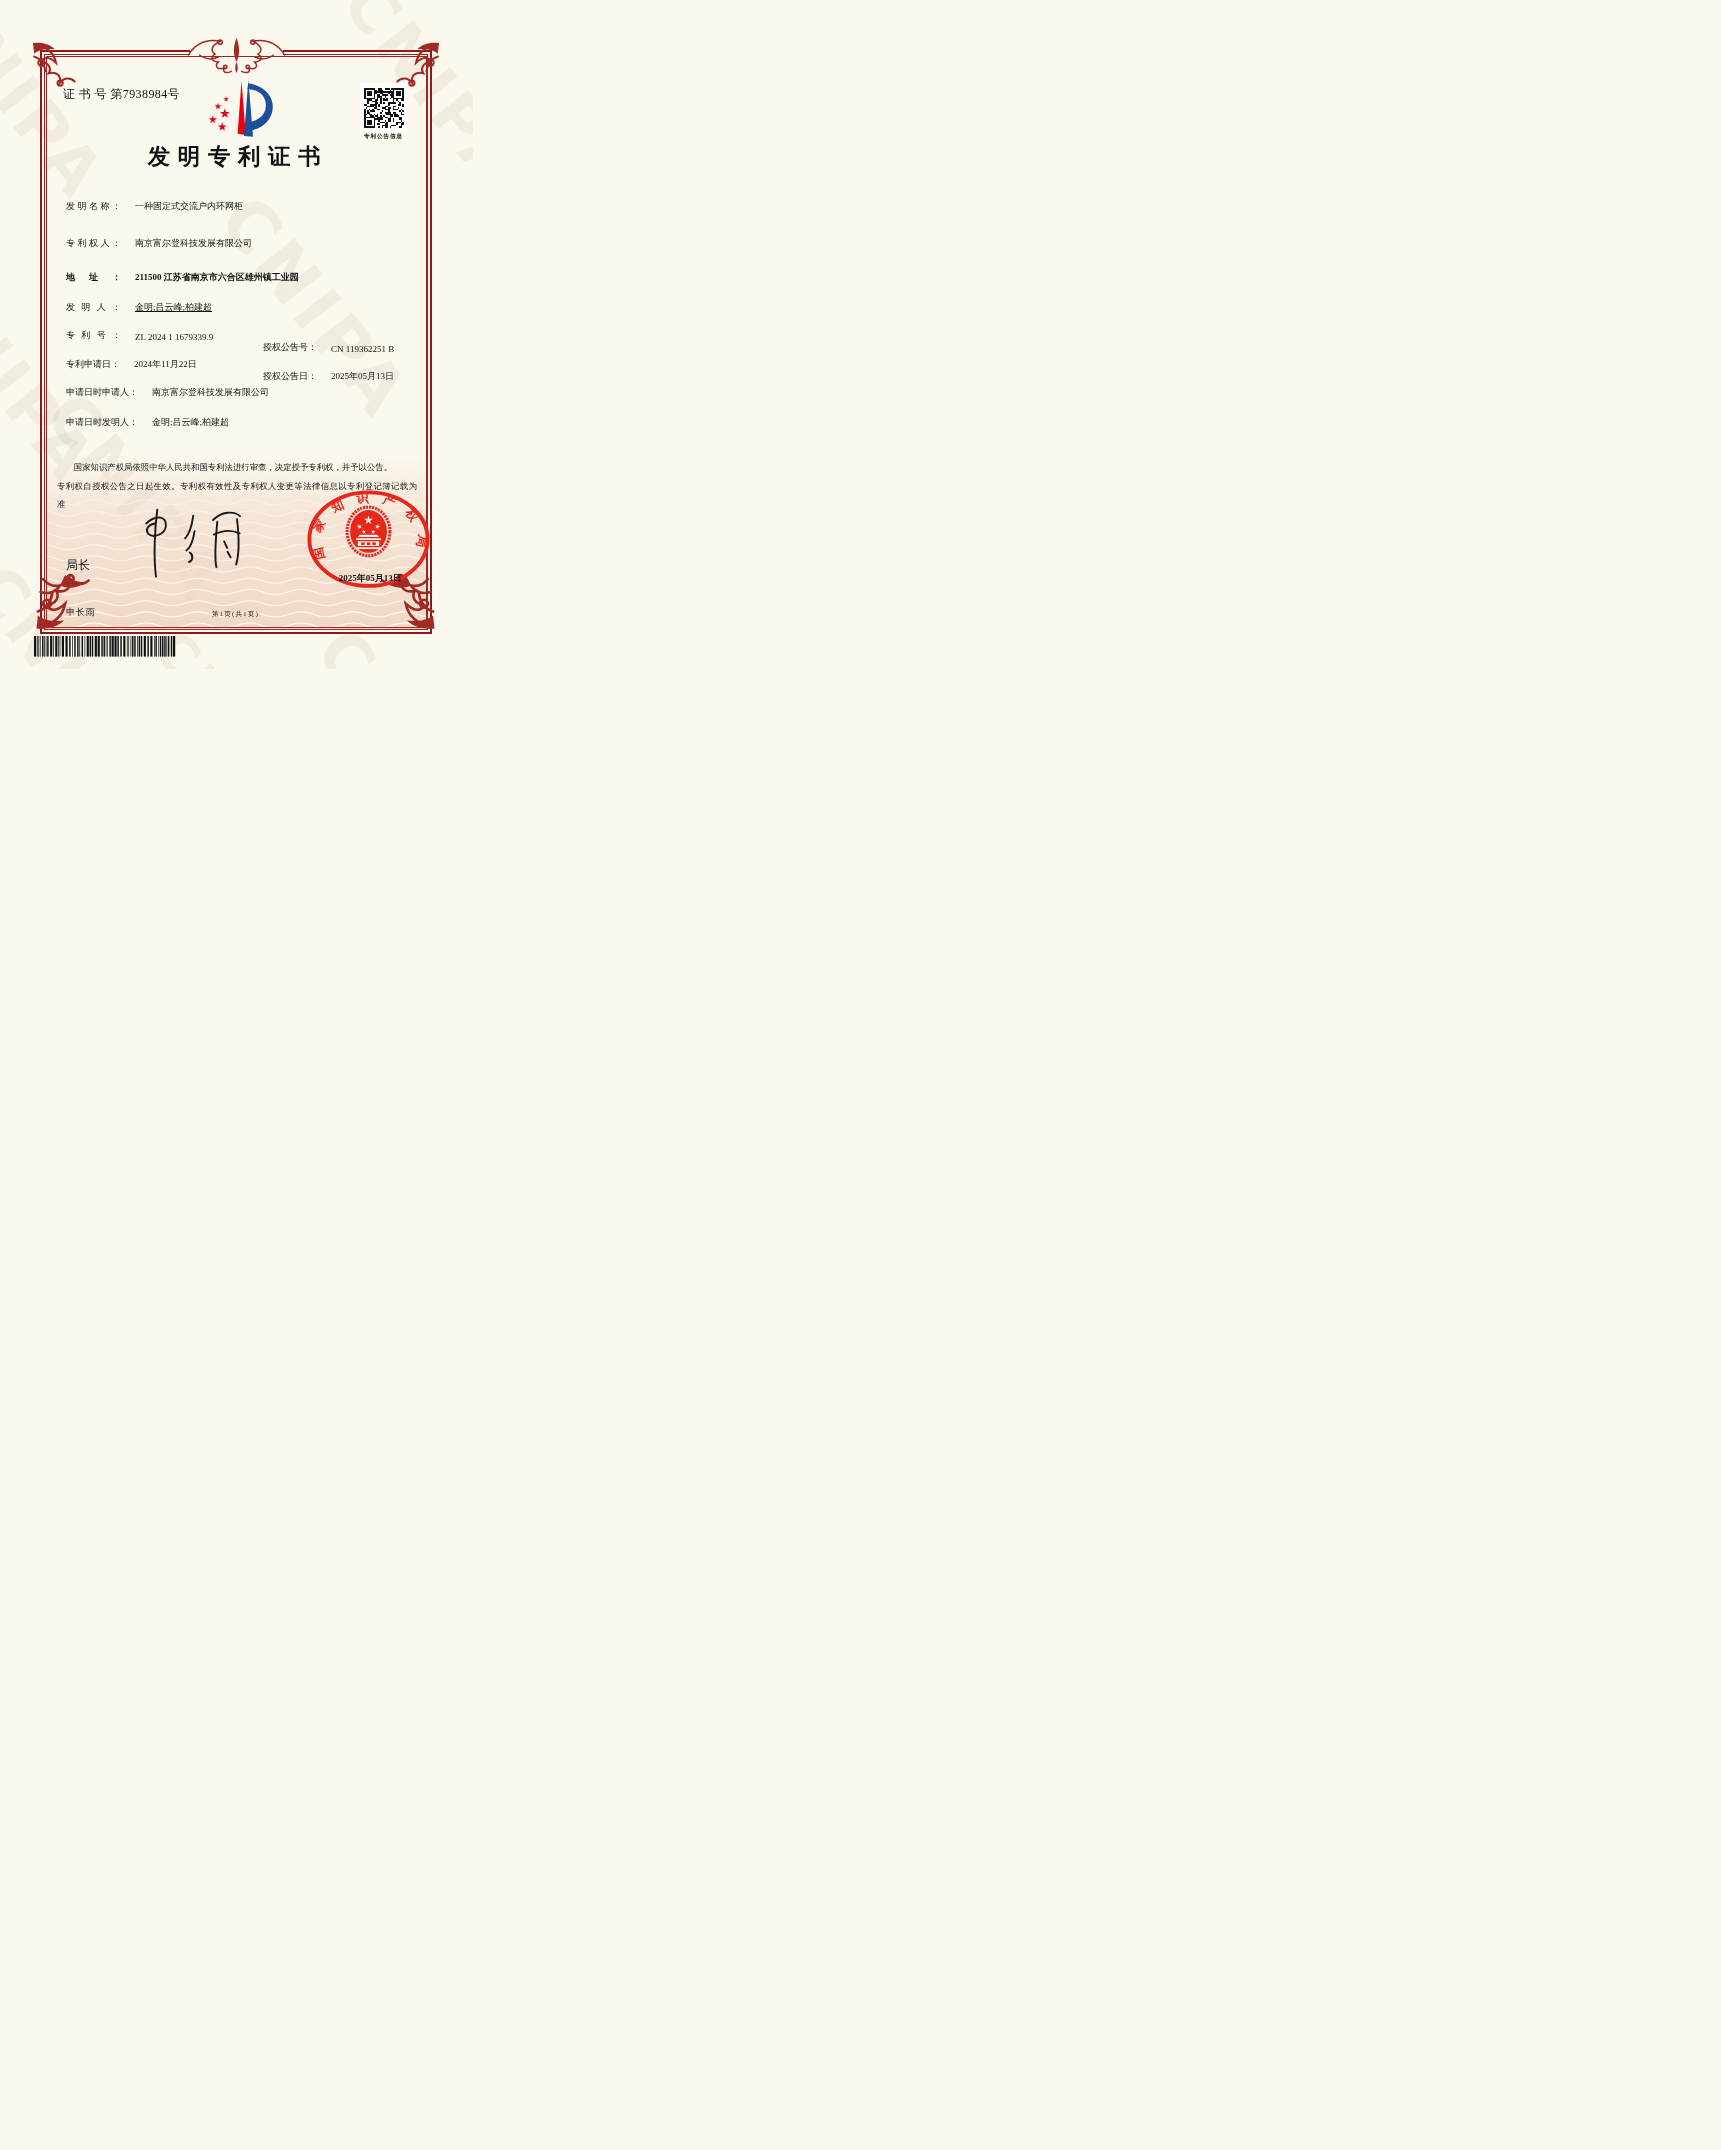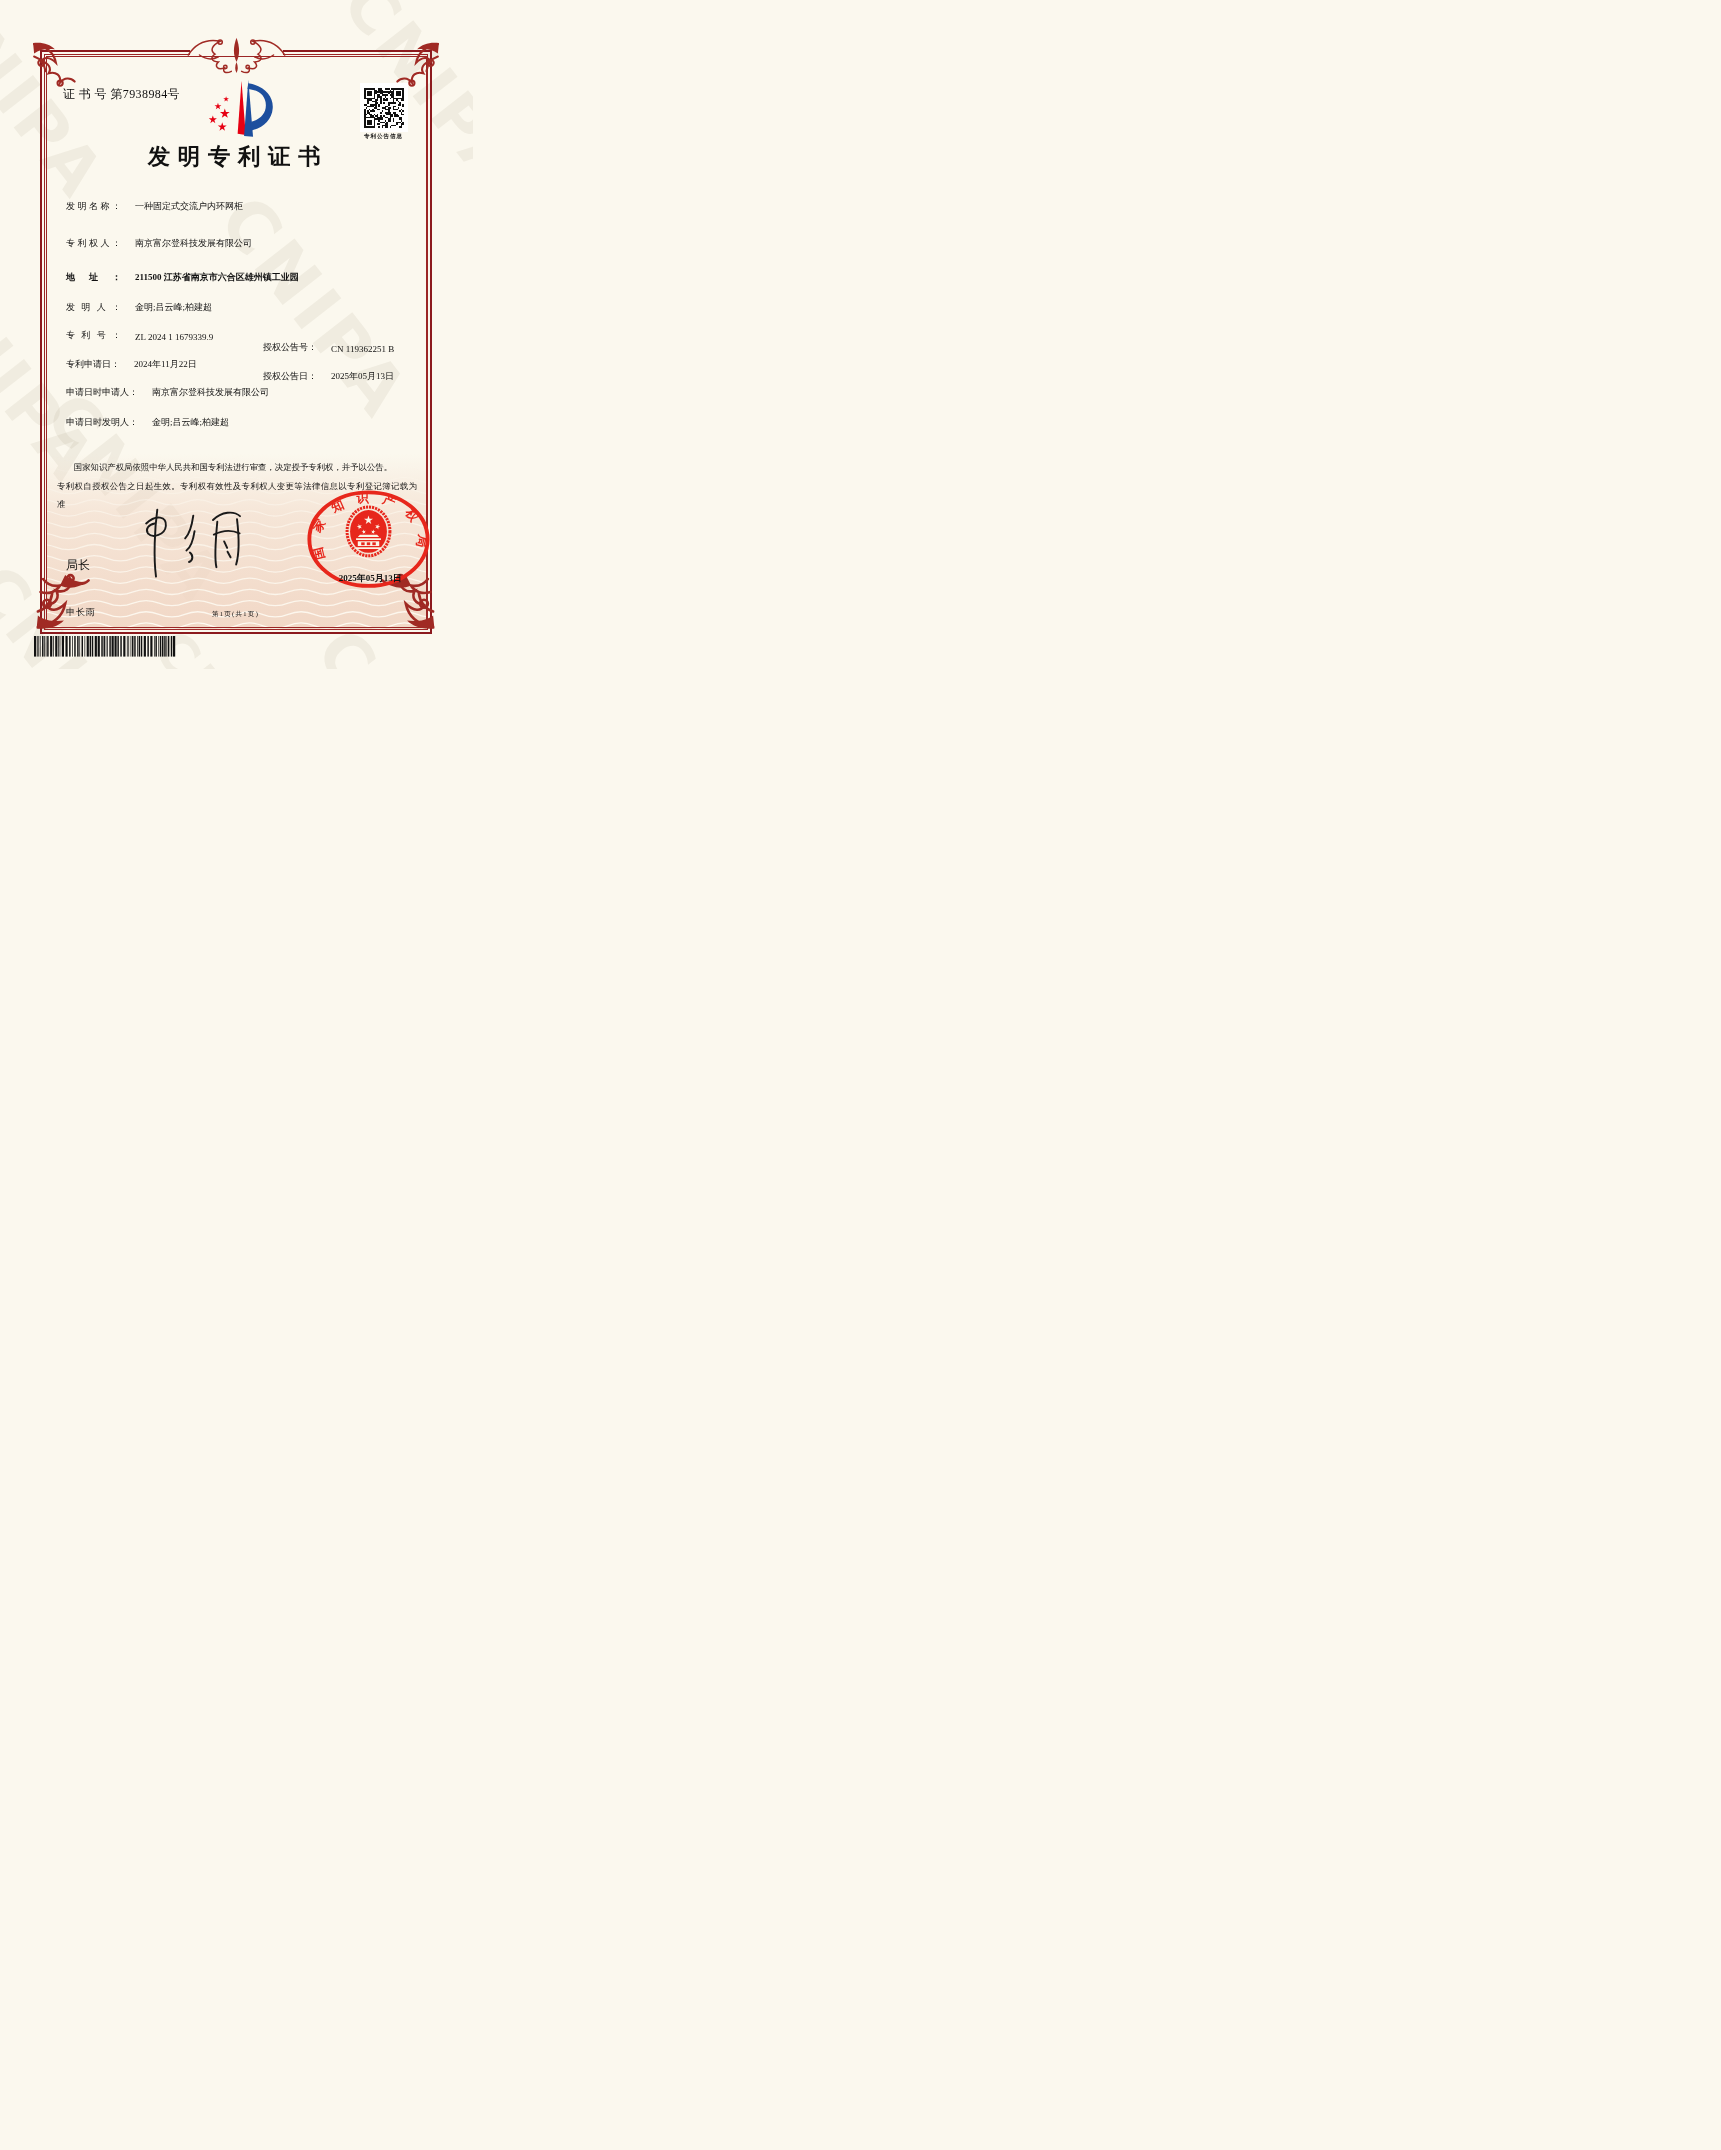--- a/index.html
+++ b/index.html
@@ -525,21 +525,21 @@
 
   <div class="row" style="top:200px;">
     <span class="jlabel">发明名称：</span><span class="val">一种固定式交流户内环网柜</span>
   </div>
   <div class="row" style="top:237px;">
     <span class="jlabel">专利权人：</span><span class="val">南京富尔登科技发展有限公司</span>
   </div>
   <div class="row" style="top:271px;font-weight:bold;">
     <span class="jlabel">地址：</span><span class="val">211500 江苏省南京市六合区雄州镇工业园</span>
   </div>
-  <div class="row" style="top:301px;">
+  <div class="row" style="top:301px;text-decoration:underline;">
     <span class="jlabel">发明人：</span><span class="val">金明;吕云峰;柏建超</span>
   </div>
 
   <div class="row" style="top:329px;width:361px;">
     <span class="jlabel">专利号：</span><span class="val">ZL 2024 1 1679339.9</span>
     <span class="rcol">
       <span class="wlabel">授权公告号：</span><span class="val">CN 119362251 B</span>
     </span>
   </div>
   <div class="row" style="top:358px;width:361px;">

